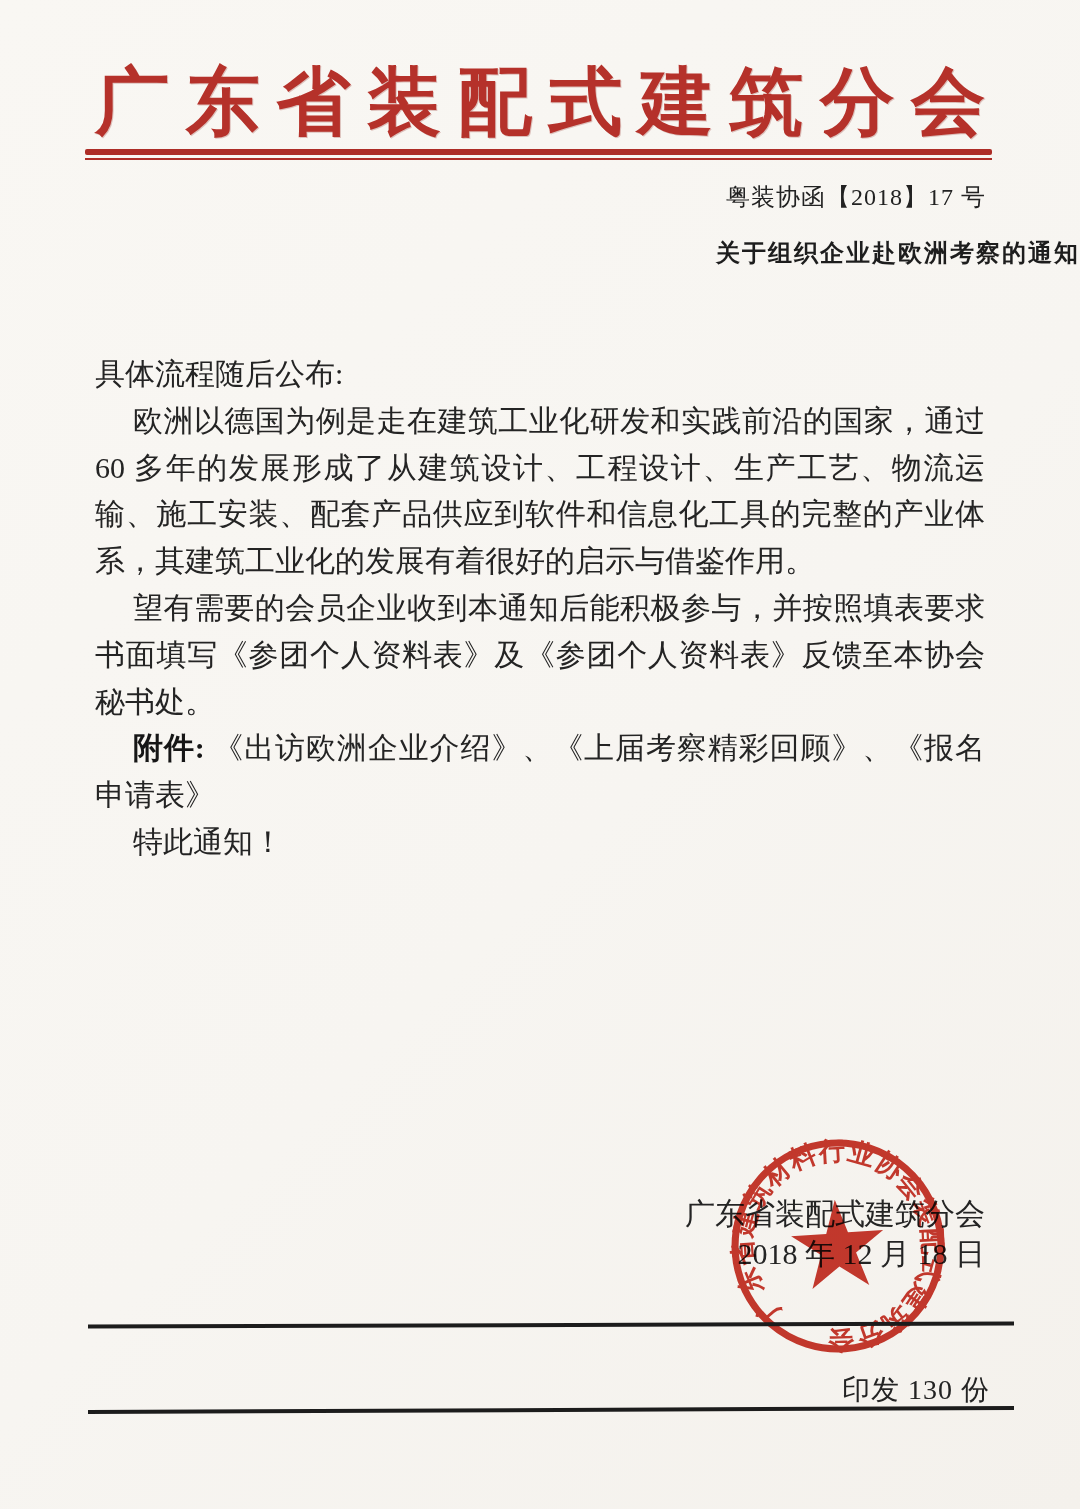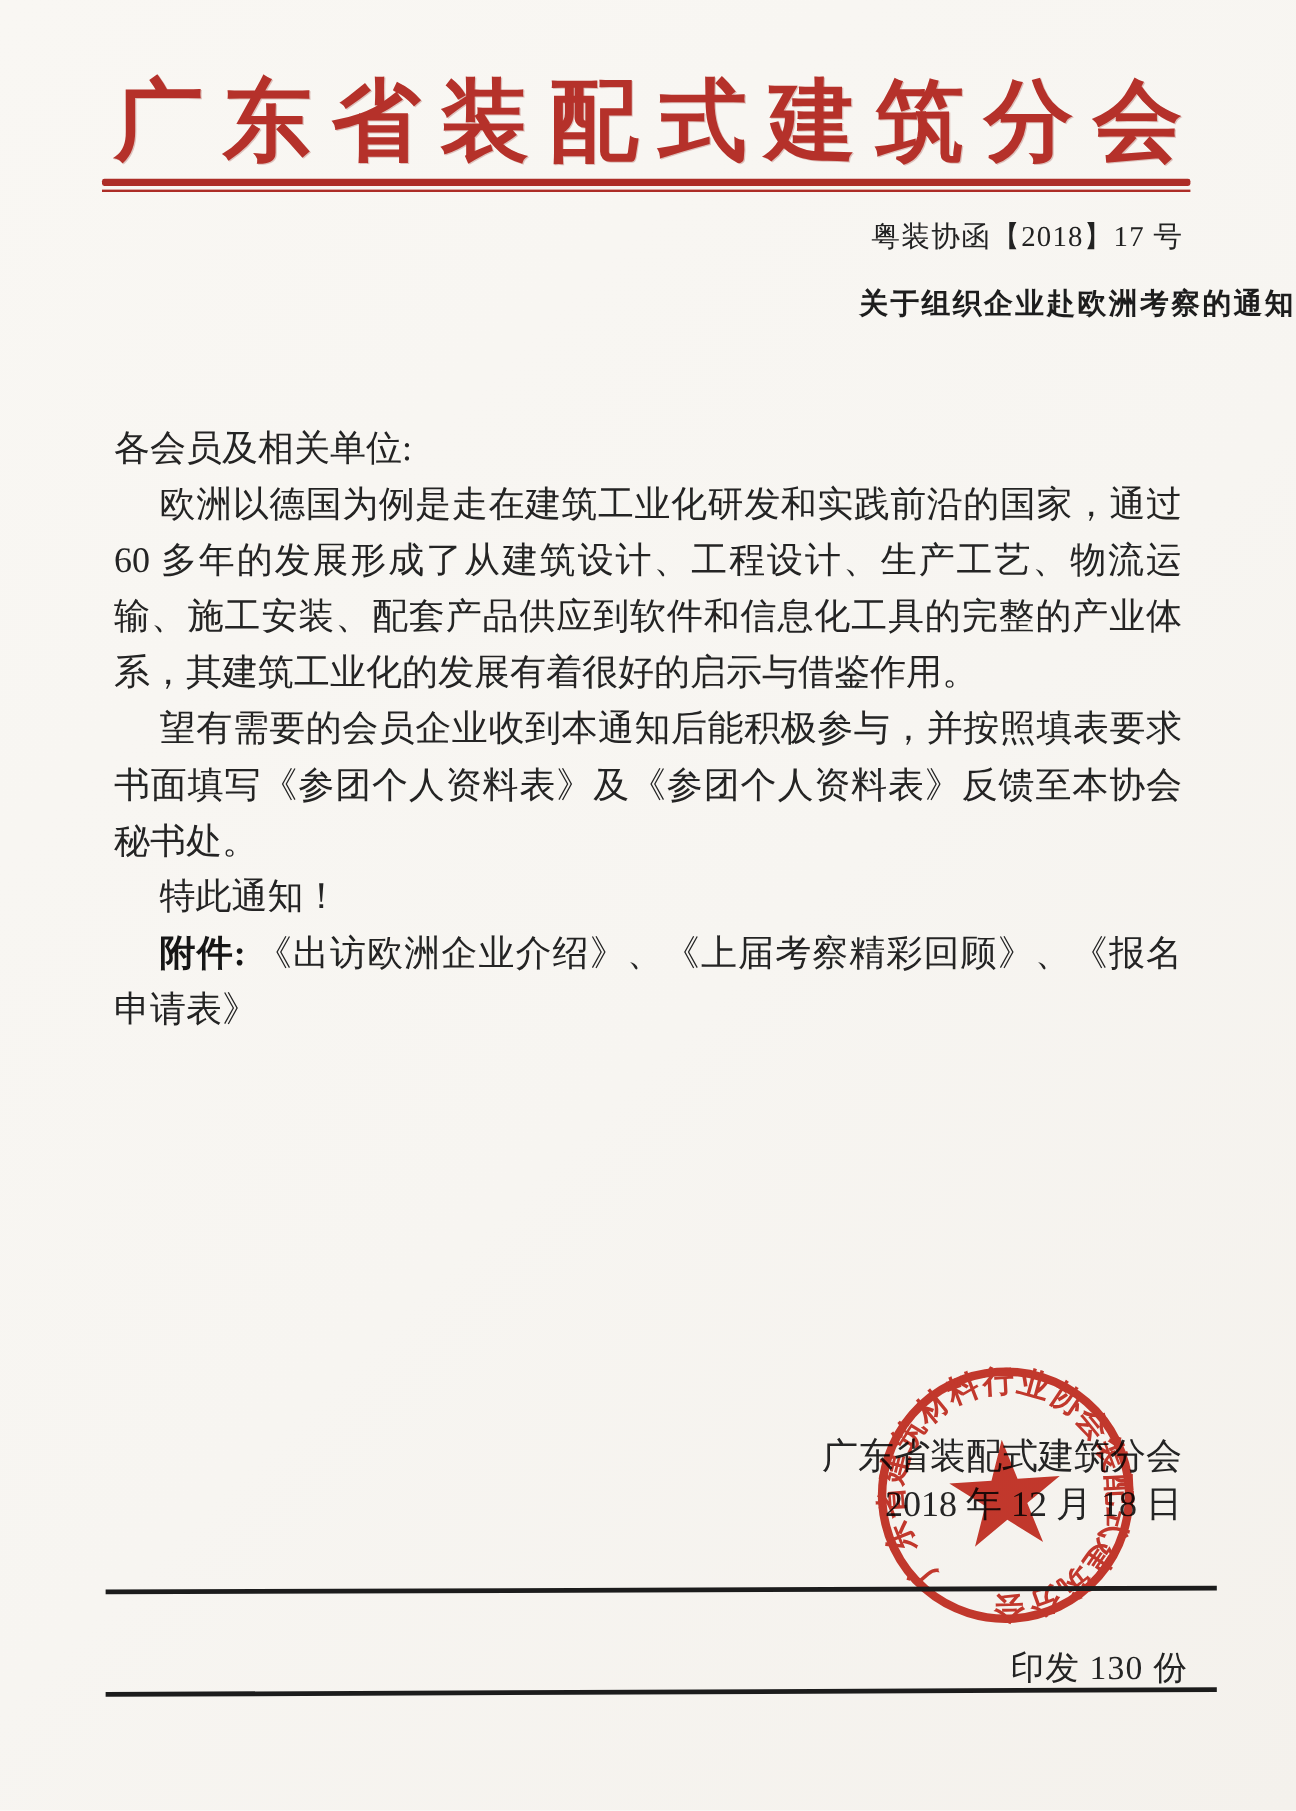--- a/index.html
+++ b/index.html
@@ -93,25 +93,25 @@
       <span>会</span>
     </div>
   <div class="red-rule-thick"></div>
   <div class="red-rule-thin"></div>
 
   <div class="doc-number">粤装协函【2018】17 号</div>
 
   <div class="notice-title">关于组织企业赴欧洲考察的通知</div>
 
   <div class="content">
-    <p>各会员及相关单位:</p>
+    <p>具体流程随后公布:</p>
     <p class="indent">欧洲以德国为例是走在建筑工业化研发和实践前沿的国家，通过 60 多年的发展形成了从建筑设计、工程设计、生产工艺、物流运输、施工安装、配套产品供应到软件和信息化工具的完整的产业体系，其建筑工业化的发展有着很好的启示与借鉴作用。</p>
     <p class="indent">望有需要的会员企业收到本通知后能积极参与，并按照填表要求书面填写《参团个人资料表》及《参团个人资料表》反馈至本协会秘书处。</p>
+    <p class="indent attachment"><span class="bold">附件:</span><span> </span><span>《出访欧洲企业介绍》、《上届考察精彩回顾》、《报名申请表》</span></p>
     <p class="indent">特此通知！</p>
-    <p class="indent attachment"><span class="bold">附件:</span><span> </span><span>《出访欧洲企业介绍》、《上届考察精彩回顾》、《报名申请表》</span></p>
   </div>
 
   <div class="signature">
     <div>广东省装配式建筑分会</div>
     <div>2018 年 12 月 18 日</div>
   </div>
 
   <svg class="seal" viewBox="0 0 220 220">
     <circle cx="110" cy="110" r="102" fill="none" stroke="#c5291d" stroke-width="7"></circle>
     <path id="sealArc" fill="none" d="M 49.9 170.1 A 85 85 0 1 1 170.1 49.9 A 85 85 0 0 1 95.2 193.7"></path>

